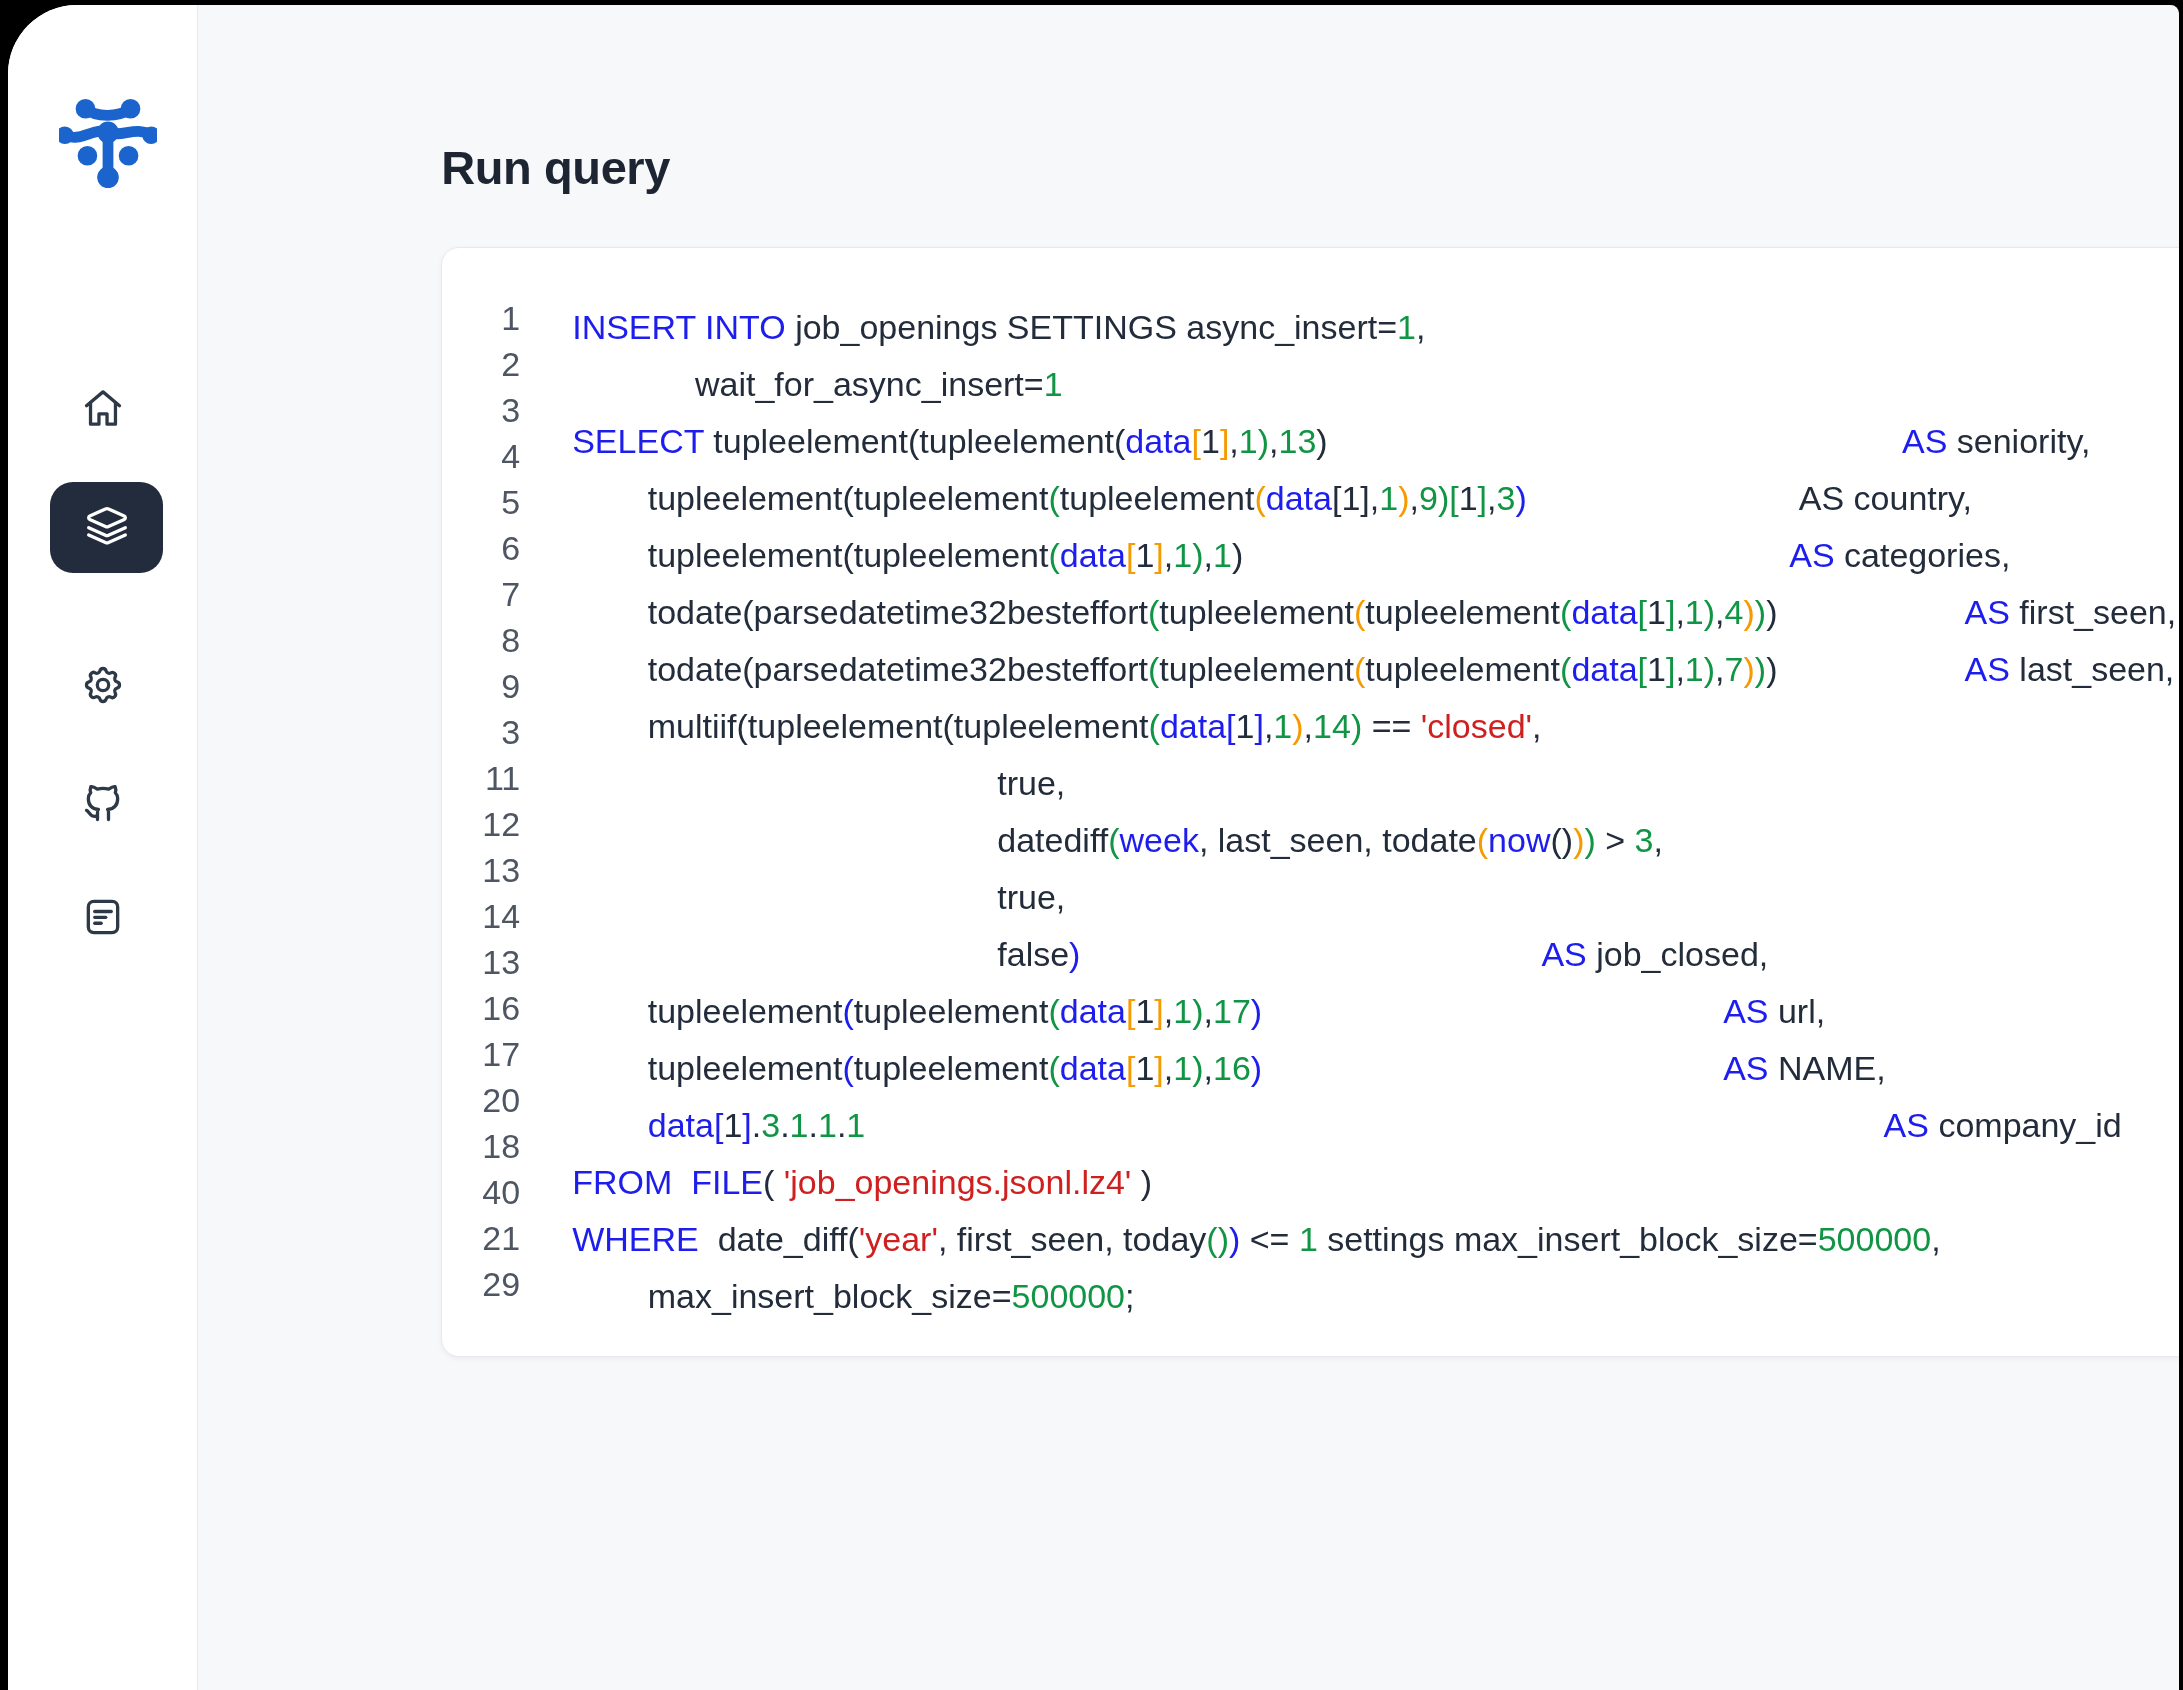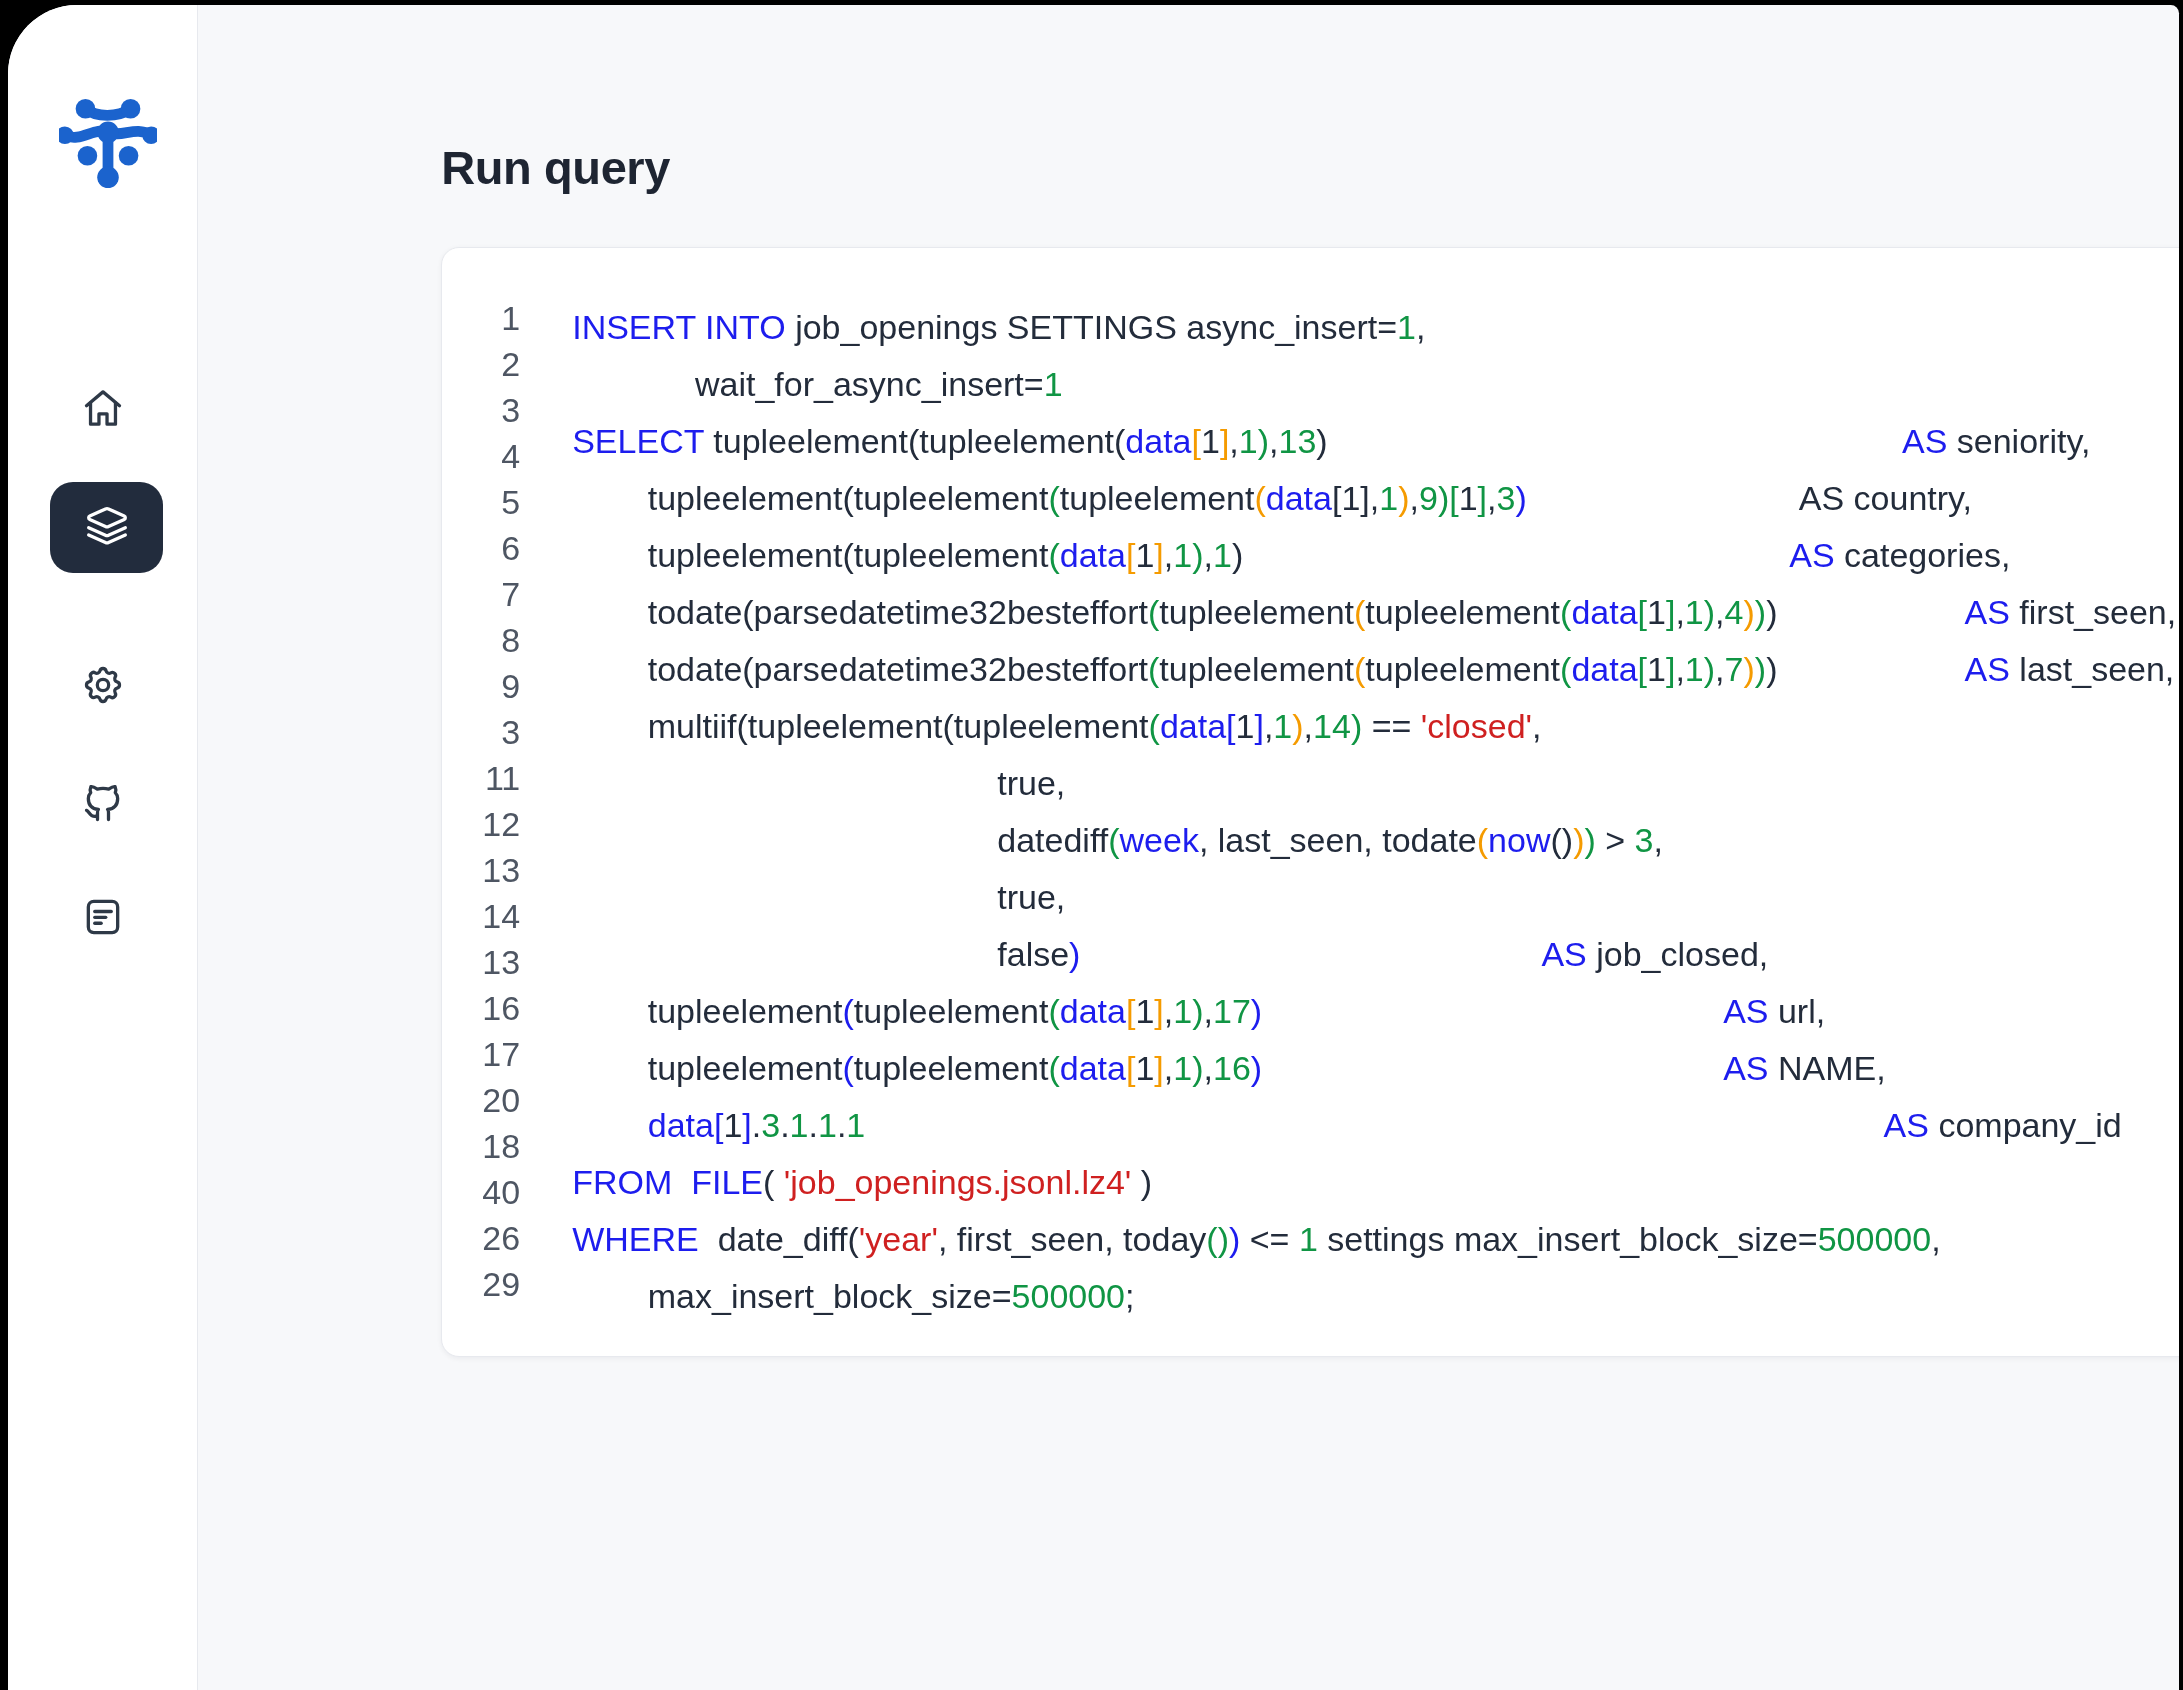--- a/index.html
+++ b/index.html
@@ -150,20 +150,20 @@
           <div>11</div>
           <div>12</div>
           <div>13</div>
           <div>14</div>
           <div>13</div>
           <div>16</div>
           <div>17</div>
           <div>20</div>
           <div>18</div>
           <div>40</div>
-          <div>26</div>
+          <div>21</div>
           <div>29</div>
         </div>
       <div class="code"><div class="ln"><span class="c-b">INSERT INTO</span><span class="c-k"> job_openings SETTINGS async_insert=</span><span class="c-g">1</span><span class="c-k">,</span></div><div class="ln"><span class="c-k">             wait_for_async_insert=</span><span class="c-g">1</span></div><div class="ln"><span class="c-b">SELECT</span><span class="c-k"> tupleelement(tupleelement(</span><span class="c-b">data</span><span class="c-o">[</span><span class="c-k">1</span><span class="c-o">]</span><span class="c-k">,</span><span class="c-g">1</span><span class="c-g">)</span><span class="c-k">,</span><span class="c-g">13</span><span class="c-k">)</span><span class="c-k">                                                             </span><span class="c-b">AS</span><span class="c-k"> seniority,</span></div><div class="ln"><span class="c-k">        tupleelement(tupleelement</span><span class="c-g">(</span><span class="c-k">tupleelement</span><span class="c-o">(</span><span class="c-b">data</span><span class="c-k">[1]</span><span class="c-k">,</span><span class="c-g">1</span><span class="c-o">)</span><span class="c-k">,</span><span class="c-g">9</span><span class="c-g">)</span><span class="c-g">[</span><span class="c-k">1</span><span class="c-g">]</span><span class="c-k">,</span><span class="c-g">3</span><span class="c-b">)</span><span class="c-k">                             </span><span class="c-k">AS</span><span class="c-k"> country,</span></div><div class="ln"><span class="c-k">        tupleelement(tupleelement</span><span class="c-g">(</span><span class="c-b">data</span><span class="c-o">[</span><span class="c-k">1</span><span class="c-o">]</span><span class="c-k">,</span><span class="c-g">1</span><span class="c-g">)</span><span class="c-k">,</span><span class="c-g">1</span><span class="c-k">)</span><span class="c-k">                                                          </span><span class="c-b">AS</span><span class="c-k"> categories,</span></div><div class="ln"><span class="c-k">        todate(parsedatetime32besteffort</span><span class="c-g">(</span><span class="c-k">tupleelement</span><span class="c-o">(</span><span class="c-k">tupleelement</span><span class="c-g">(</span><span class="c-b">data</span><span class="c-g">[</span><span class="c-k">1</span><span class="c-g">]</span><span class="c-k">,</span><span class="c-g">1</span><span class="c-g">)</span><span class="c-k">,</span><span class="c-g">4</span><span class="c-o">)</span><span class="c-g">)</span><span class="c-k">)</span><span class="c-k">                    </span><span class="c-b">AS</span><span class="c-k"> first_seen,</span></div><div class="ln"><span class="c-k">        todate(parsedatetime32besteffort</span><span class="c-g">(</span><span class="c-k">tupleelement</span><span class="c-o">(</span><span class="c-k">tupleelement</span><span class="c-g">(</span><span class="c-b">data</span><span class="c-g">[</span><span class="c-k">1</span><span class="c-g">]</span><span class="c-k">,</span><span class="c-g">1</span><span class="c-g">)</span><span class="c-k">,</span><span class="c-g">7</span><span class="c-o">)</span><span class="c-g">)</span><span class="c-k">)</span><span class="c-k">                    </span><span class="c-b">AS</span><span class="c-k"> last_seen,</span></div><div class="ln"><span class="c-k">        multiif(tupleelement(tupleelement</span><span class="c-g">(</span><span class="c-b">data</span><span class="c-b">[</span><span class="c-k">1</span><span class="c-b">]</span><span class="c-k">,</span><span class="c-g">1</span><span class="c-o">)</span><span class="c-k">,</span><span class="c-g">14</span><span class="c-g">)</span><span class="c-k"> == </span><span class="c-r">'closed'</span><span class="c-k">,</span></div><div class="ln"><span class="c-k">                                             true,</span></div><div class="ln"><span class="c-k">                                             datediff</span><span class="c-g">(</span><span class="c-b">week</span><span class="c-k">, last_seen, todate</span><span class="c-o">(</span><span class="c-b">now</span><span class="c-k">()</span><span class="c-o">)</span><span class="c-g">)</span><span class="c-k"> &gt; </span><span class="c-g">3</span><span class="c-k">,</span></div><div class="ln"><span class="c-k">                                             true,</span></div><div class="ln"><span class="c-k">                                             false</span><span class="c-b">)</span><span class="c-k">                                                 </span><span class="c-b">AS</span><span class="c-k"> job_closed,</span></div><div class="ln"><span class="c-k">        tupleelement</span><span class="c-b">(</span><span class="c-k">tupleelement</span><span class="c-g">(</span><span class="c-b">data</span><span class="c-o">[</span><span class="c-k">1</span><span class="c-o">]</span><span class="c-k">,</span><span class="c-g">1</span><span class="c-g">)</span><span class="c-k">,</span><span class="c-g">17</span><span class="c-b">)</span><span class="c-k">                                                 </span><span class="c-b">AS</span><span class="c-k"> url,</span></div><div class="ln"><span class="c-k">        tupleelement</span><span class="c-b">(</span><span class="c-k">tupleelement</span><span class="c-g">(</span><span class="c-b">data</span><span class="c-o">[</span><span class="c-k">1</span><span class="c-o">]</span><span class="c-k">,</span><span class="c-g">1</span><span class="c-g">)</span><span class="c-k">,</span><span class="c-g">16</span><span class="c-b">)</span><span class="c-k">                                                 </span><span class="c-b">AS</span><span class="c-k"> NAME,</span></div><div class="ln"><span class="c-b">        data</span><span class="c-b">[</span><span class="c-k">1</span><span class="c-b">]</span><span class="c-k">.</span><span class="c-g">3</span><span class="c-k">.</span><span class="c-g">1</span><span class="c-k">.</span><span class="c-g">1</span><span class="c-k">.</span><span class="c-g">1</span><span class="c-k">                                                                                                            </span><span class="c-b">AS</span><span class="c-k"> company_id</span></div><div class="ln"><span class="c-b">FROM</span><span class="c-k">  </span><span class="c-b">FILE</span><span class="c-k">( </span><span class="c-r">'job_openings.jsonl.lz4'</span><span class="c-k"> )</span></div><div class="ln"><span class="c-b">WHERE</span><span class="c-k">  date_diff(</span><span class="c-r">'year'</span><span class="c-k">, first_seen, today</span><span class="c-g">(</span><span class="c-g">)</span><span class="c-b">)</span><span class="c-k"> &lt;= </span><span class="c-g">1</span><span class="c-k"> settings max_insert_block_size=</span><span class="c-g">500000</span><span class="c-k">,</span></div><div class="ln"><span class="c-k">        max_insert_block_size=</span><span class="c-g">500000</span><span class="c-k">;</span></div></div>
     </section>
   </main>
 </div>
 
 
 </body></html>

